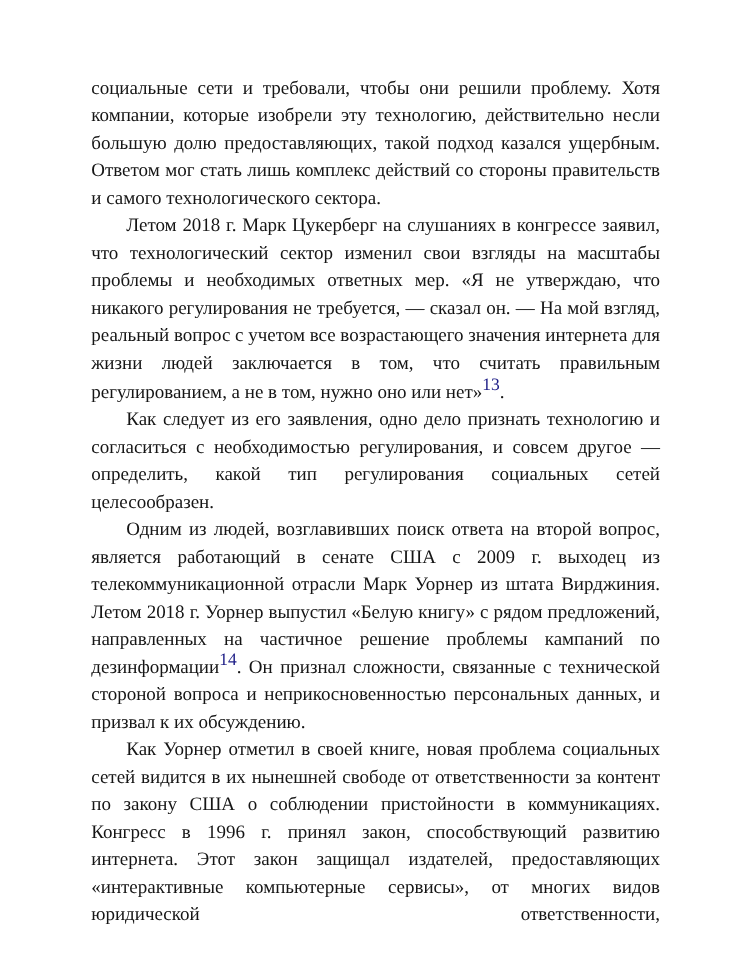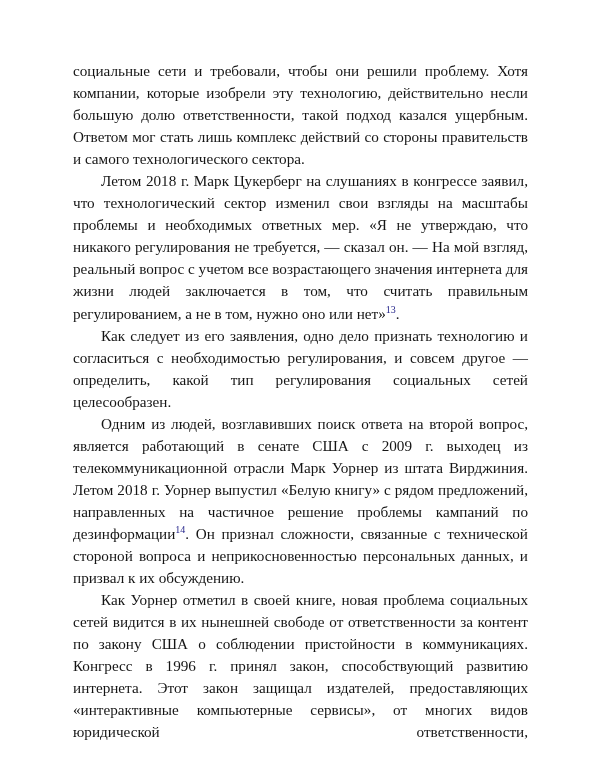--- a/index.html
+++ b/index.html
@@ -42,36 +42,36 @@
     text-indent: 0;
   }
   
   p.para.justify-last::after {
     content: "";
     display: inline-block;
     width: 100%;
     height: 0;
   }
   sup.fn {
-    font-size: 10px;
+    font-size: 14px;
     vertical-align: super;
     line-height: 0;
     color: #1c1c86;
     text-decoration-color: #1c1c86;
     text-underline-offset: 1px;
     cursor: pointer;
   }
 </style>
 </head>
 <body>
 
 <div class="page">
   <div class="text-column">
 
-    <p class="para cont">социальные сети и требовали, чтобы они решили проблему. Хотя компании, которые изобрели эту технологию, действительно несли большую долю ответственности, такой подход казался ущербным. Ответом мог стать лишь комплекс действий со стороны правительств и самого технологического сектора.</p>
+    <p class="para cont">социальные сети и требовали, чтобы они решили проблему. Хотя компании, которые изобрели эту технологию, действительно несли большую долю предоставляющих, такой подход казался ущербным. Ответом мог стать лишь комплекс действий со стороны правительств и самого технологического сектора.</p>
 
     <p class="para"><span>Летом 2018 г. Марк Цукерберг на слушаниях в конгрессе заявил, что технологический сектор изменил свои взгляды на масштабы проблемы и необходимых ответных мер. «Я не утверждаю, что никакого регулирования не требуется, — сказал он. — На мой взгляд, реальный вопрос с учетом все возрастающего значения интернета для жизни людей заключается в том, что считать правильным регулированием, а не в том, нужно оно или нет»</span><sup class="fn">13</sup><span>.</span></p>
 
     <p class="para">Как следует из его заявления, одно дело признать технологию и согласиться с необходимостью регулирования, и совсем другое — определить, какой тип регулирования социальных сетей целесообразен.</p>
 
     <p class="para"><span>Одним из людей, возглавивших поиск ответа на второй вопрос, является работающий в сенате США с 2009 г. выходец из телекоммуникационной отрасли Марк Уорнер из штата Вирджиния. Летом 2018 г. Уорнер выпустил «Белую книгу» с рядом предложений, направленных на частичное решение проблемы кампаний по дезинформации</span><sup class="fn">14</sup><span>. Он признал сложности, связанные с технической стороной вопроса и неприкосновенностью персональных данных, и призвал к их обсуждению.</span></p>
 
     <p class="para justify-last">Как Уорнер отметил в своей книге, новая проблема социальных сетей видится в их нынешней свободе от ответственности за контент по закону США о соблюдении пристойности в коммуникациях. Конгресс в 1996 г. принял закон, способствующий развитию интернета. Этот закон защищал издателей, предоставляющих «интерактивные компьютерные сервисы», от многих видов юридической ответственности,</p>
 
   </div>

